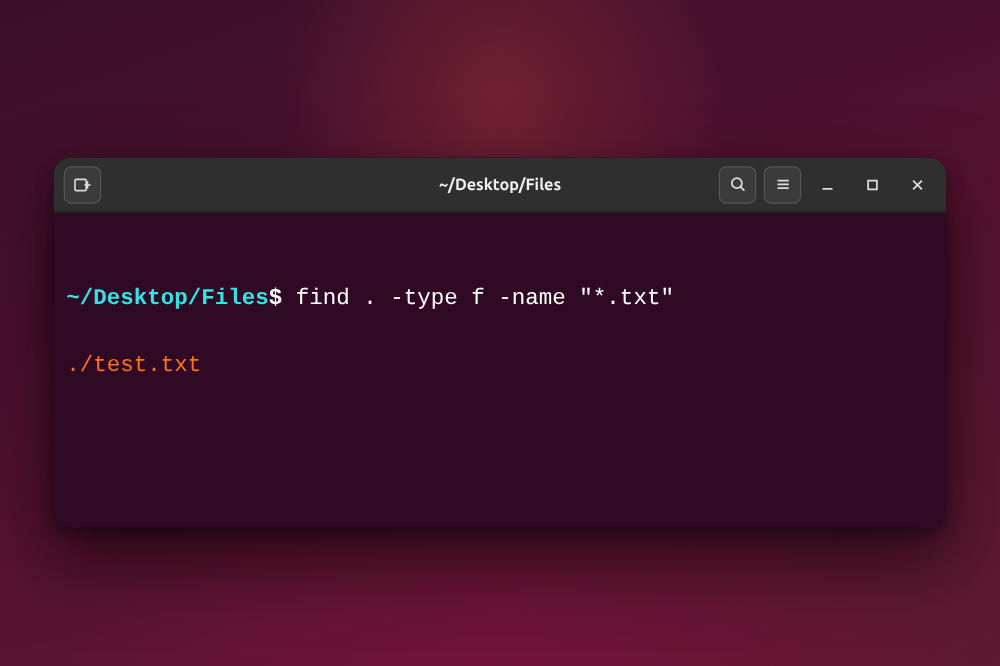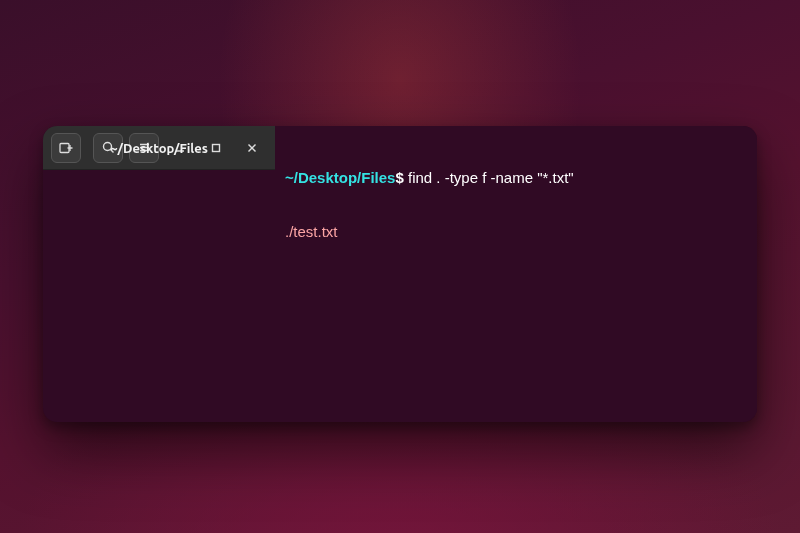--- a/index.html
+++ b/index.html
@@ -22,20 +22,21 @@
       position: absolute;
       left: 43px;
       top: 126px;
       width: 714px;
       height: 296px;
       border-radius: 14px;
       overflow: hidden;
       box-shadow: 0 28px 60px rgba(0,0,0,0.55), 0 6px 14px rgba(0,0,0,0.35);
       background: #300a24;
       display: flex;
+      flex-direction: column;
     }
     .titlebar {
       height: 44px;
       background: #2f2f2f;
       border-bottom: 1px solid #222;
       display: flex;
       align-items: center;
       padding: 0 8px;
       gap: 6px;
       position: relative;
@@ -61,31 +62,31 @@
     }
     .tb-btn.pill {
       border: 1px solid #555;
       background: #3b3b3b;
     }
     .tb-btn svg { display: block; }
     .tb-spacer { flex: 1; }
     .terminal {
       flex: 1;
       background: #300a24;
-      padding: 7px 10px 10px 10px;
-      font-family: Liberation Sans, sans-serif;
-      font-size: 15px;
+      padding: 24px 10px 10px 10px;
+      font-family: Liberation Mono, monospace;
+      font-size: 18px;
       line-height: 18px;
       color: #ffffff;
       white-space: pre;
     }
     .prompt-path { color: #34e2e2; font-weight: bold; }
     .prompt-sep  { color: #ffffff; font-weight: bold; }
     .cmd         { color: #ffffff; }
-    .out         { color: #fca5a5; }
+    .out         { color: #f97316; }
     .cursor-block {
       display: inline-block;
       width: 8px;
       height: 15px;
       border: 1.3px solid #ffffff;
       vertical-align: -2px;
       margin-left: 1px;
     }
     .line { display: block; }
   </style>

